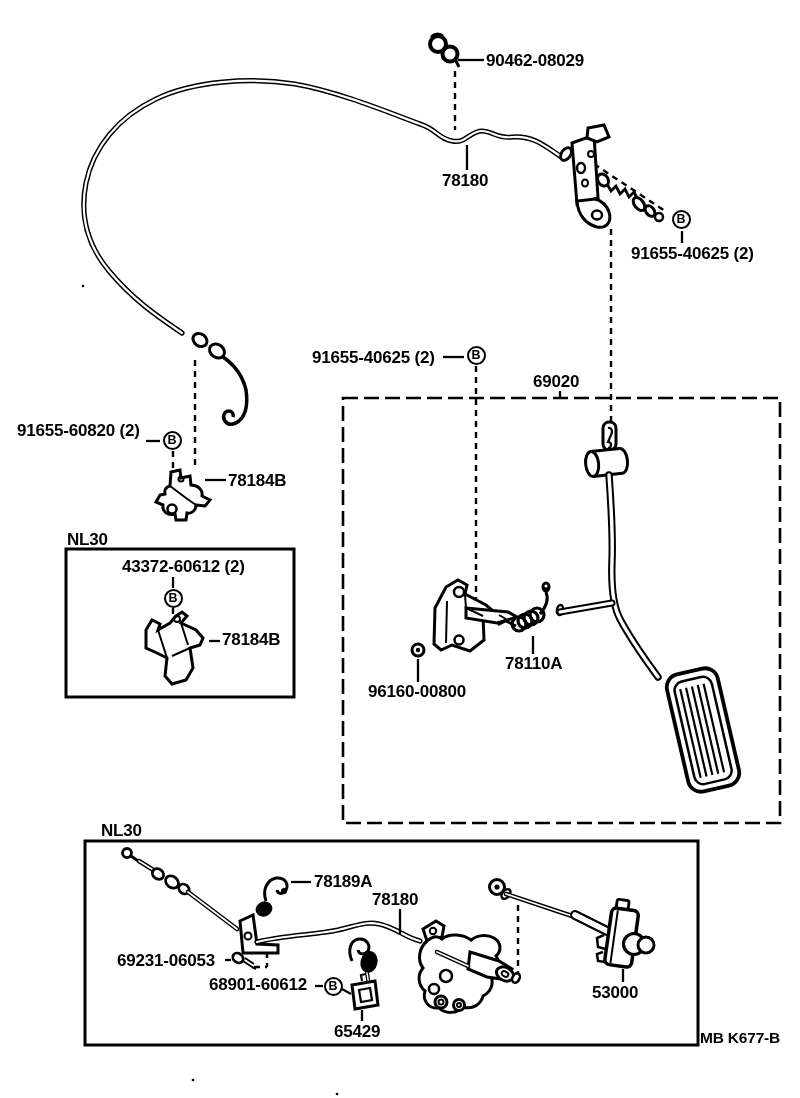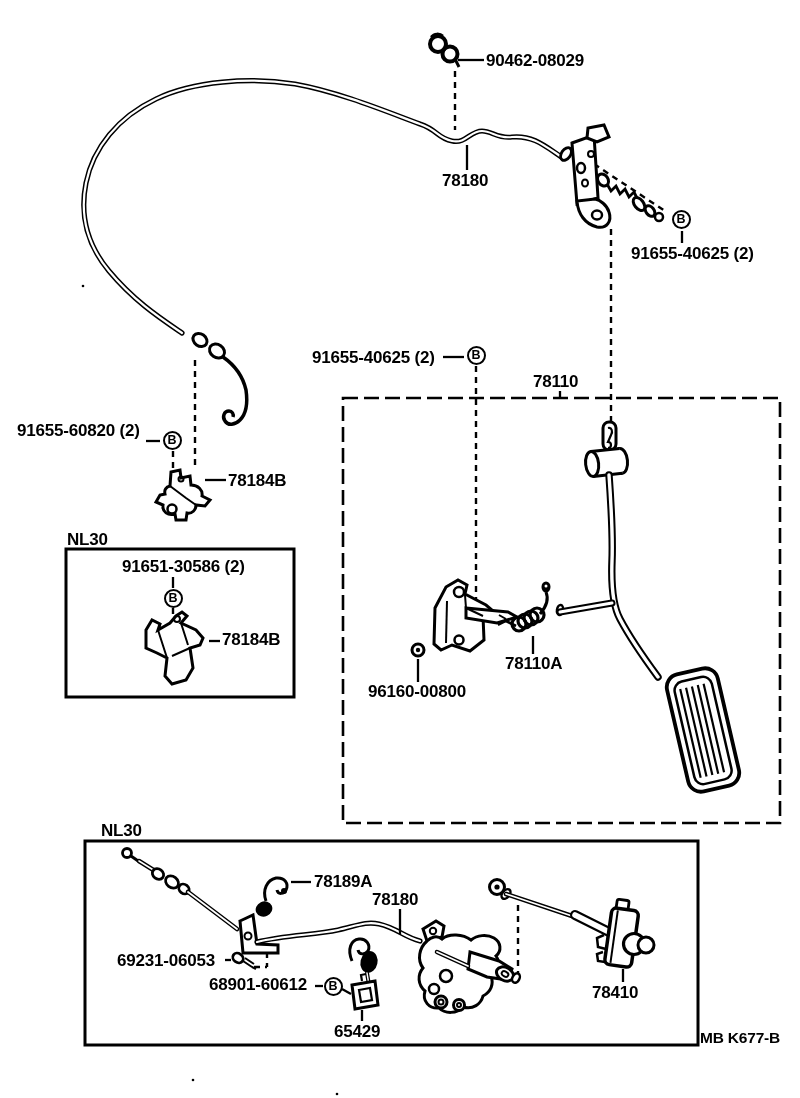--- a/index.html
+++ b/index.html
@@ -247,35 +247,35 @@
     <circle cx="337" cy="1086" r="1.3" class="bf"></circle>
     <circle cx="533" cy="1094" r="1.3" class="bf"></circle>
     <circle cx="83" cy="278" r="1.3" class="bf"></circle>
   </g>
 </svg>
 
 <div class="lbl" style="left:486px;top:44px">90462-08029</div>
 <div class="lbl" style="left:442px;top:164px">78180</div>
 <div class="lbl" style="left:631px;top:237px">91655-40625 (2)</div>
 <div class="lbl" style="left:312px;top:341px">91655-40625 (2)</div>
-<div class="lbl" style="left:533px;top:365px">78110</div>
+<div class="lbl" style="left:533px;top:365px">69020</div>
 <div class="lbl" style="left:17px;top:414px">91655-60820 (2)</div>
 <div class="lbl" style="left:228px;top:464px">78184B</div>
 <div class="lbl" style="left:67px;top:523px">NL30</div>
-<div class="lbl" style="left:122px;top:550px">91651-30586 (2)</div>
+<div class="lbl" style="left:122px;top:550px">43372-60612 (2)</div>
 <div class="lbl" style="left:222px;top:623px">78184B</div>
 <div class="lbl" style="left:368px;top:675px">96160-00800</div>
 <div class="lbl" style="left:505px;top:647px">78110A</div>
 <div class="lbl" style="left:101px;top:814px">NL30</div>
 <div class="lbl" style="left:314px;top:865px">78189A</div>
 <div class="lbl" style="left:372px;top:883px">78180</div>
 <div class="lbl" style="left:117px;top:944px">69231-06053</div>
 <div class="lbl" style="left:209px;top:968px">68901-60612</div>
 <div class="lbl" style="left:334px;top:1015px">65429</div>
-<div class="lbl" style="left:592px;top:976px">78410</div>
+<div class="lbl" style="left:592px;top:976px">53000</div>
 <div class="lbl small" style="left:700px;top:1022px">MB K677-B</div>
 
 <div class="bmark" style="left:671.5px;top:201.5px">B</div>
 <div class="bmark" style="left:466.5px;top:337.5px">B</div>
 <div class="bmark" style="left:162.5px;top:422.5px">B</div>
 <div class="bmark" style="left:163.5px;top:580.5px">B</div>
 <div class="bmark" style="left:323.5px;top:968.5px">B</div>
 
 </div>
 

